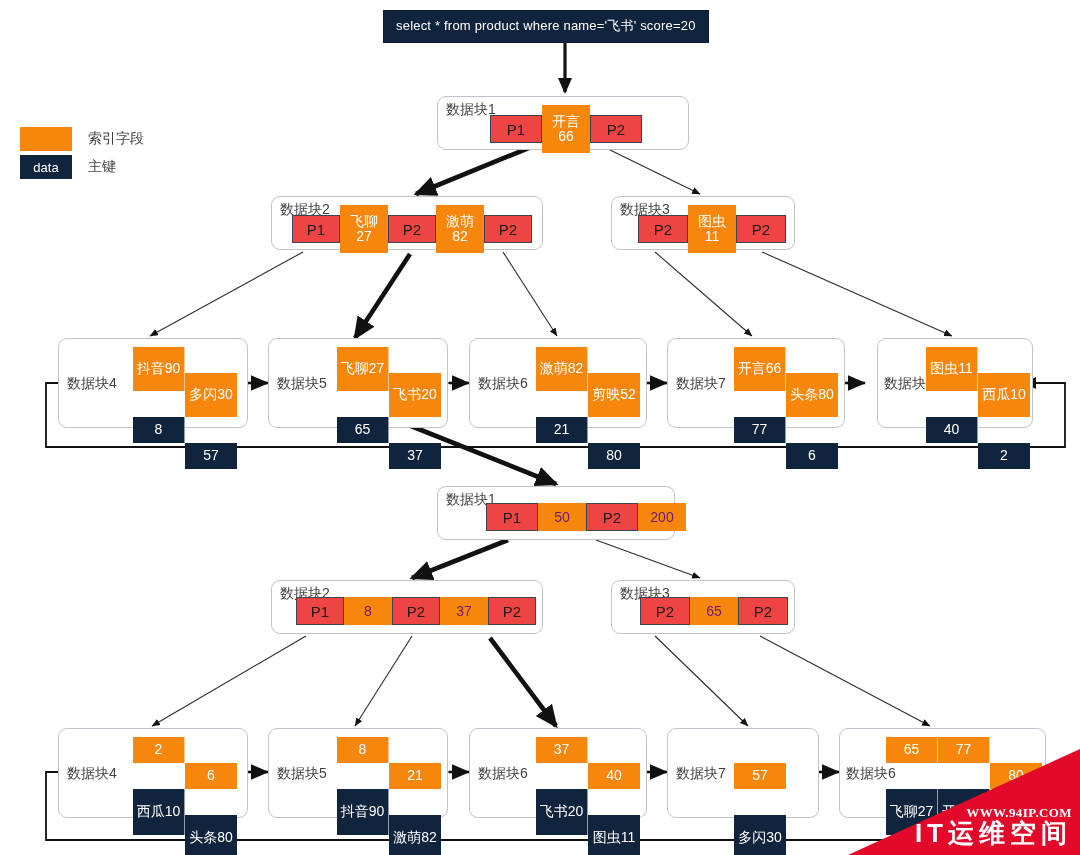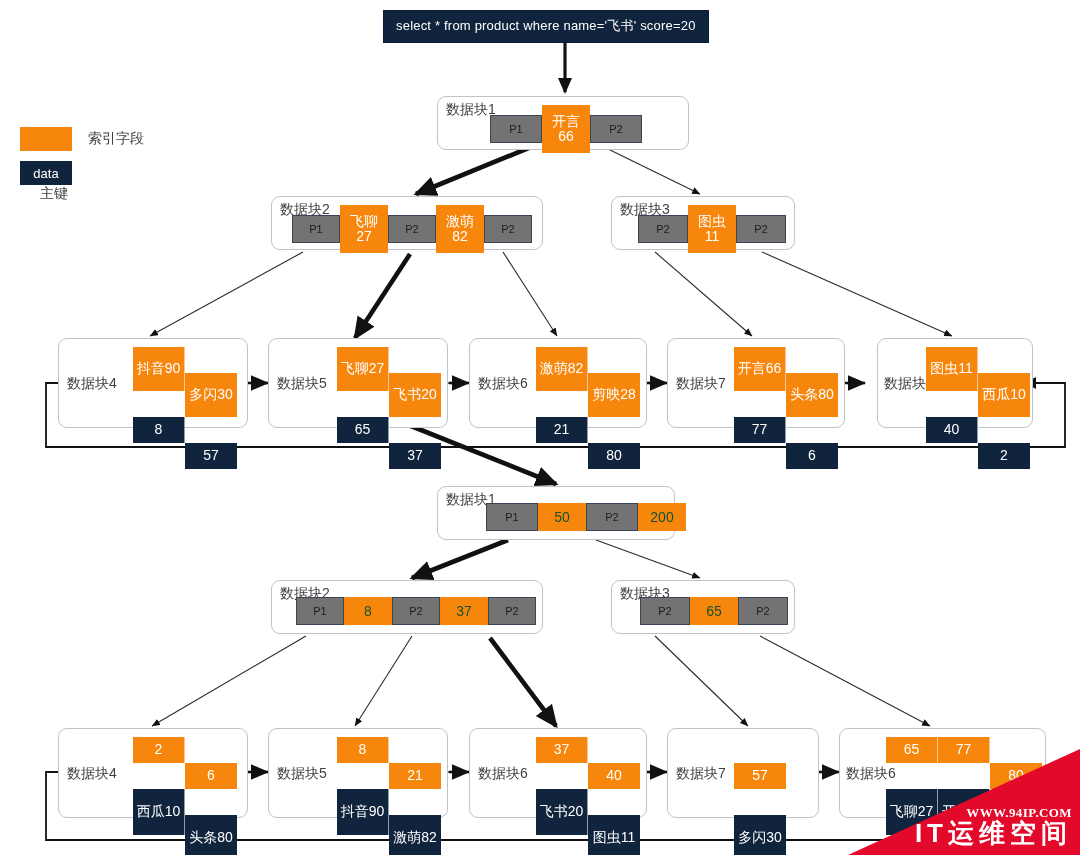--- a/index.html
+++ b/index.html
@@ -49,40 +49,40 @@
   }
   .node-label {
     font-size: 14px;
     color: #3f3f3f;
     white-space: nowrap;
     position: absolute;
   }
   
   .cells { position: absolute; display: flex; align-items: stretch; }
   .cell-ptr {
-    background: #737373;
+    background: #ef4444;
     border: 1.4px solid #3b4454;
-    font-size: 11px;
+    font-size: 15px;
     color: #1d1d1d;
     display: flex; align-items: center; justify-content: center;
     min-width: 48px;
   }
   .cell-key {
     background: #f7860d;
     color: #ffffff;
     font-size: 14px;
     line-height: 1.05;
     display: flex; flex-direction: column;
     align-items: center; justify-content: center;
     min-width: 48px;
   }
   .cell-key .k-name { font-size: 14px; }
   .cell-key .k-val  { font-size: 14px; }
   .cell-num {
-    background: #f7860d; color: #14532d; font-size: 14px;
+    background: #f7860d; color: #701a75; font-size: 14px;
     display: flex; align-items: center; justify-content: center;
     min-width: 48px;
   }
 
   
   .leaf-grid { position: absolute; display: flex; flex-direction: column; }
   .leaf-row { display: flex; }
   .leaf-cell {
     display: flex; flex-direction: row;
     align-items: center; justify-content: center;
@@ -241,21 +241,21 @@
     </g>
   </svg>
 
   <div class="sql-banner" style="left:383px; top:10px;">select * from product where name='飞书' score=20</div>
 
   <div class="legend" style="left:20px; top:92px; width:280px; height:92px;">
     <div class="legend-row" style="left:0; top:35px;">
       <div class="legend-swatch sw-index"></div>
       <div class="legend-text">索引字段</div>
     </div>
-    <div class="legend-row" style="left:0; top:69px;flex-direction:column;">
+    <div class="legend-row" style="left:0; top:63px;">
       <div class="legend-swatch sw-data">data</div>
       <div class="legend-text">主键</div>
     </div>
   </div>
 
   <div class="node" style="left:437px; top:96px; width:252px; height:54px;">
     <div class="node-label" style="left:8px; top:4px;">数据块1</div>
     <div class="cells" style="left:52px; top:13px; height:38px;">
       <div class="cell-ptr" style="width:52px; height:28px; margin-top:5px;">P1</div>
       <div class="cell-key" style="width:46px; height:48px; margin-top:-5px;">
@@ -338,21 +338,21 @@
   <div class="node" style="left:469px; top:338px; width:178px; height:90px;">
     <div class="node-label" style="left:8px; top:36px;">数据块6</div>
     <div class="leaf-grid" style="left:66px; top:8px; width:104px;">
       <div class="leaf-row row-index">
         <div class="leaf-cell" style="width:52px; height:44px;">
           <span>激萌</span>
           <span>82</span>
         </div>
         <div class="leaf-cell" style="width:52px; height:44px;">
           <span>剪映</span>
-          <span>28</span>
+          <span>52</span>
         </div>
       </div>
       <div class="leaf-row row-data">
         <div class="leaf-cell" style="width:52px; height:26px;">21</div>
         <div class="leaf-cell" style="width:52px; height:26px;">80</div>
       </div>
     </div>
   </div>
 
   <div class="node" style="left:667px; top:338px; width:178px; height:90px;">

